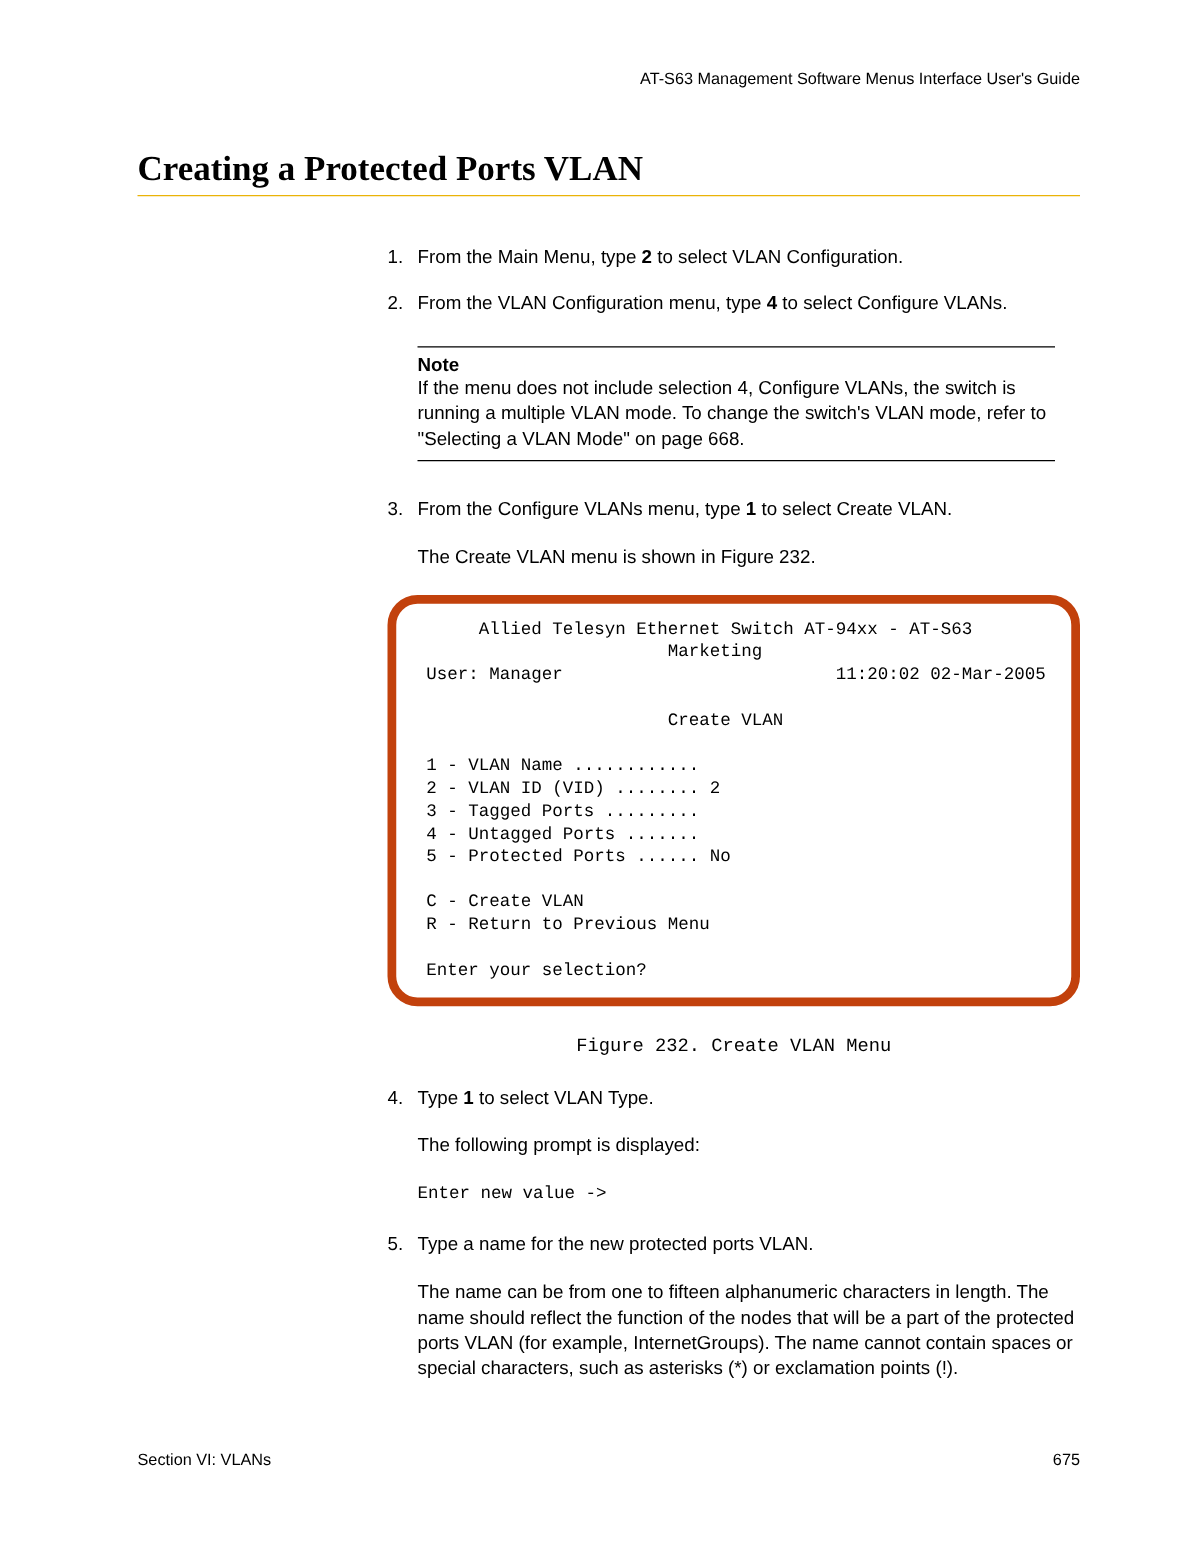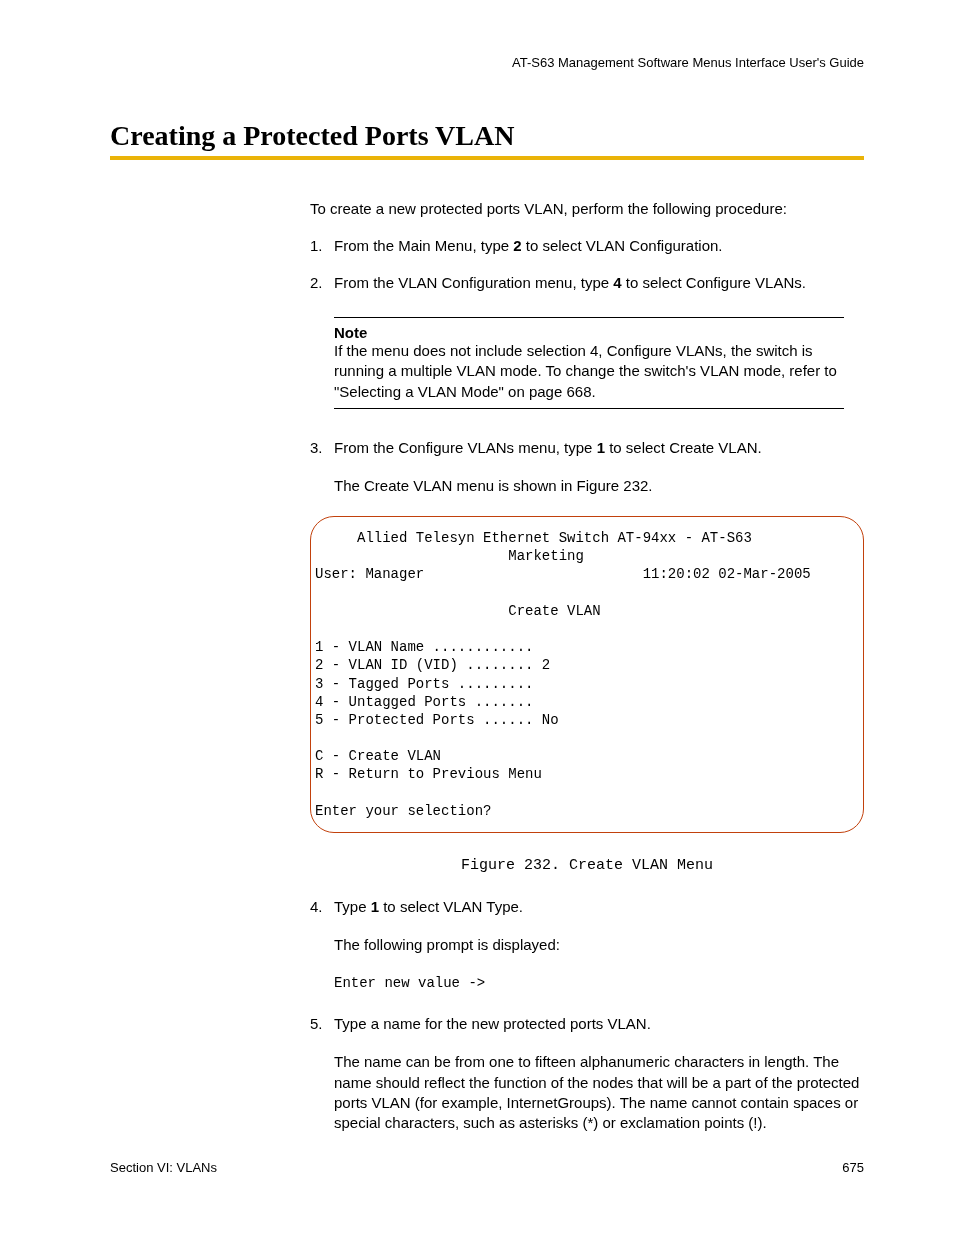--- a/index.html
+++ b/index.html
@@ -16,21 +16,21 @@
     }
     .header-text {
       text-align: right;
       font-size: 13px;
       margin-bottom: 50px;
     }
     .main-heading {
       font-family: 'Times New Roman', Times, serif;
       font-size: 28px;
       font-weight: bold;
-      border-bottom: 4px solid #eab308;
+      border-bottom: 1px solid #eab308;
       padding-bottom: 4px;
       margin-bottom: 40px;
     }
     .content {
       margin-left: 200px;
     }
     .intro-para {
       font-size: 15px;
       margin-bottom: 20px;
     }
@@ -69,23 +69,23 @@
       font-size: 15px;
       line-height: 1.35;
     }
     .sub-para {
       font-size: 15px;
       margin-left: 24px;
       margin-bottom: 20px;
       line-height: 1.35;
     }
     .terminal {
-      border: 1px solid #c2410c;
+      border: 7px solid #c2410c;
       border-radius: 24px;
-      padding: 12px 4px;
+      padding: 12px 24px;
       font-family: 'Courier New', Courier, monospace;
       font-size: 14px;
       white-space: pre;
       line-height: 1.3;
       margin-bottom: 24px;
     }
     .figure-caption {
       text-align: center;
       font-size: 15px;
       margin-bottom: 24px;
@@ -111,21 +111,20 @@
 </head>
 <body>
 
 <div class="page">
   <div class="header-text">AT-S63 Management Software Menus Interface User's Guide</div>
 
   <h1 class="main-heading">Creating a Protected Ports VLAN</h1>
 
   <div class="content">
 
-    <p class="intro-para">To create a new protected ports VLAN, perform the following procedure:</p>
 
     <div class="list-item">
       <div class="list-num">1.</div>
       <div class="list-text">
         <span>From the Main Menu, type </span><span class="b">2</span><span> to select VLAN Configuration.</span>
       </div>
     </div>
 
     <div class="list-item">
       <div class="list-num">2.</div>

